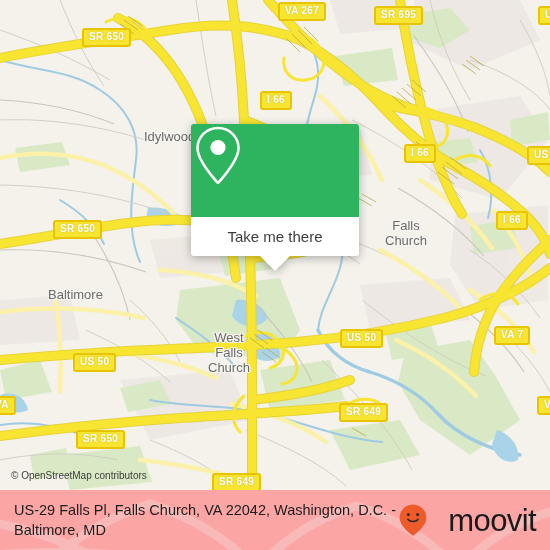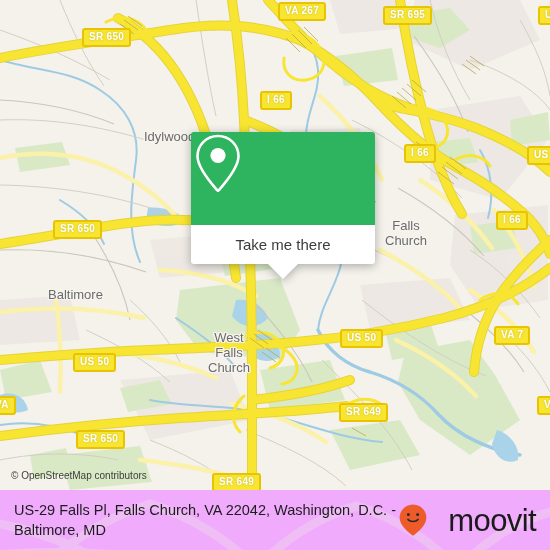--- a/index.html
+++ b/index.html
@@ -40,21 +40,21 @@
     text-align:center;
     white-space:nowrap;
     text-shadow:
       -1.4px 0 #f6f4ef, 1.4px 0 #f6f4ef, 0 -1.4px #f6f4ef, 0 1.4px #f6f4ef,
       -1px -1px #f6f4ef, 1px -1px #f6f4ef, -1px 1px #f6f4ef, 1px 1px #f6f4ef;
   }
   .place.two{line-height:15px;}
 
   
   .card{
-    position:absolute;left:191px;top:132px;width:184px;
+    position:absolute;left:191px;top:124px;width:168px;
     filter:drop-shadow(0 2px 5px rgba(0,0,0,.30));
   }
   .card-head{
     height:93px;background:#2eb35e;border-radius:3px 3px 0 0;
     display:flex;align-items:center;justify-content:center;
   }
   .card-foot{
     height:39px;background:#ffffff;border-radius:0 0 3px 3px;
     display:flex;align-items:center;justify-content:center;
   }
@@ -69,21 +69,21 @@
 
   
   .attrib{
     position:absolute;left:11px;top:470px;
     font-size:10px;color:#3d3d3d;
   }
 
   
   .footer{
     position:absolute;left:0;top:490px;width:550px;height:60px;
-    background:#f0abfc;overflow:hidden;
+    background:#fca5a5;overflow:hidden;
   }
   .footer-wm{position:absolute;left:0;top:-30px;opacity:.30;}
   .footer-inner{
     position:relative;height:60px;display:flex;align-items:center;
     justify-content:space-between;padding:0 14px 0 14px;box-sizing:border-box;
   }
   .footer-title{
     font-size:14.5px;line-height:20px;color:#1d1d1d;max-width:400px;
   }
   .logo{display:flex;align-items:center;gap:20px;}
@@ -282,21 +282,21 @@
         <path d="M262 352 L276 362 M266 348 L280 358"></path>
         <path d="M230 226 L244 234 M234 222 L248 230"></path>
         <path d="M336 214 L350 222"></path>
         <path d="M358 198 L372 206 M362 194 L376 202"></path>
         <path d="M462 64 L476 74 M466 60 L480 70 M470 56 L484 66"></path>
         <path d="M352 428 L366 436"></path>
       </g>
     </svg>
 
     <div class="shield" style="left:278px;top:2px">VA 267</div>
-    <div class="shield" style="left:383px;top:6px">SR 695</div>
+    <div class="shield" style="left:374px;top:6px">SR 695</div>
     <div class="shield" style="left:82px;top:28px">SR 650</div>
     <div class="shield" style="left:260px;top:91px">I 66</div>
     <div class="shield" style="left:404px;top:144px">I 66</div>
     <div class="shield" style="left:527px;top:146px">US</div>
     <div class="shield" style="left:496px;top:211px">I 66</div>
     <div class="shield" style="left:53px;top:220px">SR 650</div>
     <div class="shield" style="left:340px;top:329px">US 50</div>
     <div class="shield" style="left:494px;top:326px">VA 7</div>
     <div class="shield" style="left:73px;top:353px">US 50</div>
     <div class="shield" style="left:339px;top:403px">SR 649</div>

